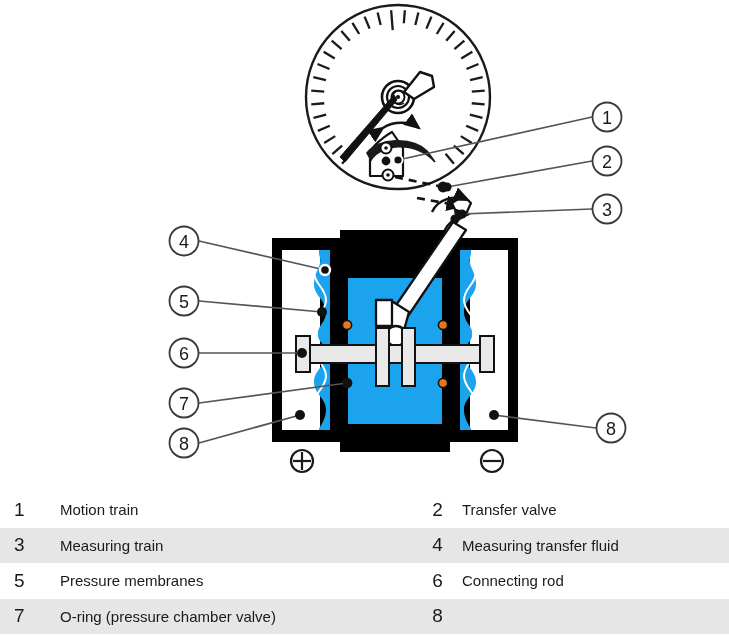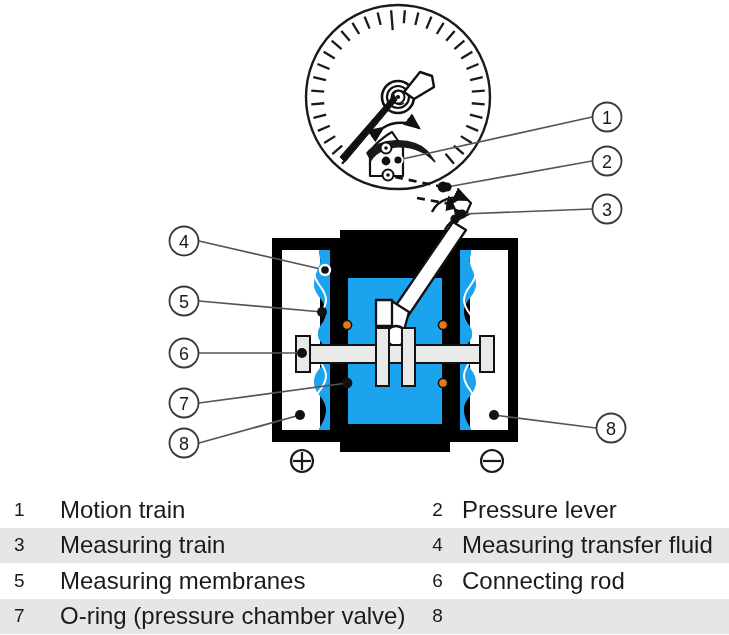--- a/index.html
+++ b/index.html
@@ -28,21 +28,21 @@
   }
   .legend-cell.c1{width:415px;}
   .legend-cell.c2{width:314px;}
   .lg-num{
     width:30px;text-align:left;
     padding-left:14px;
     font-size:19px;color:#1a1a1a;
     font-family:"Liberation Sans",sans-serif;
   }
   .lg-lbl{
-    font-size:24px;color:#1a1a1a;
+    font-size:15px;color:#1a1a1a;
     padding-left:16px;
     font-family:"Liberation Sans",sans-serif;
     white-space:nowrap;
   }
   .legend-cell.c2 .lg-num{padding-left:0px;width:45px;text-align:center;}
   .legend-cell.c2 .lg-lbl{padding-left:2px;}
 </style>
 </head>
 <body>
 
@@ -303,39 +303,39 @@
 
 <div id="legend">
 
   <div class="legend-row odd">
     <div class="legend-cell c1">
       <span class="lg-num">1</span>
       <span class="lg-lbl">Motion train</span>
     </div>
     <div class="legend-cell c2">
       <span class="lg-num">2</span>
-      <span class="lg-lbl">Pressure lever</span>
+      <span class="lg-lbl">Transfer valve</span>
     </div>
   </div>
 
   <div class="legend-row even">
     <div class="legend-cell c1">
       <span class="lg-num">3</span>
       <span class="lg-lbl">Measuring train</span>
     </div>
     <div class="legend-cell c2">
       <span class="lg-num">4</span>
       <span class="lg-lbl">Measuring transfer fluid</span>
     </div>
   </div>
 
   <div class="legend-row odd">
     <div class="legend-cell c1">
       <span class="lg-num">5</span>
-      <span class="lg-lbl">Measuring membranes</span>
+      <span class="lg-lbl">Pressure membranes</span>
     </div>
     <div class="legend-cell c2">
       <span class="lg-num">6</span>
       <span class="lg-lbl">Connecting rod</span>
     </div>
   </div>
 
   <div class="legend-row even">
     <div class="legend-cell c1">
       <span class="lg-num">7</span>

